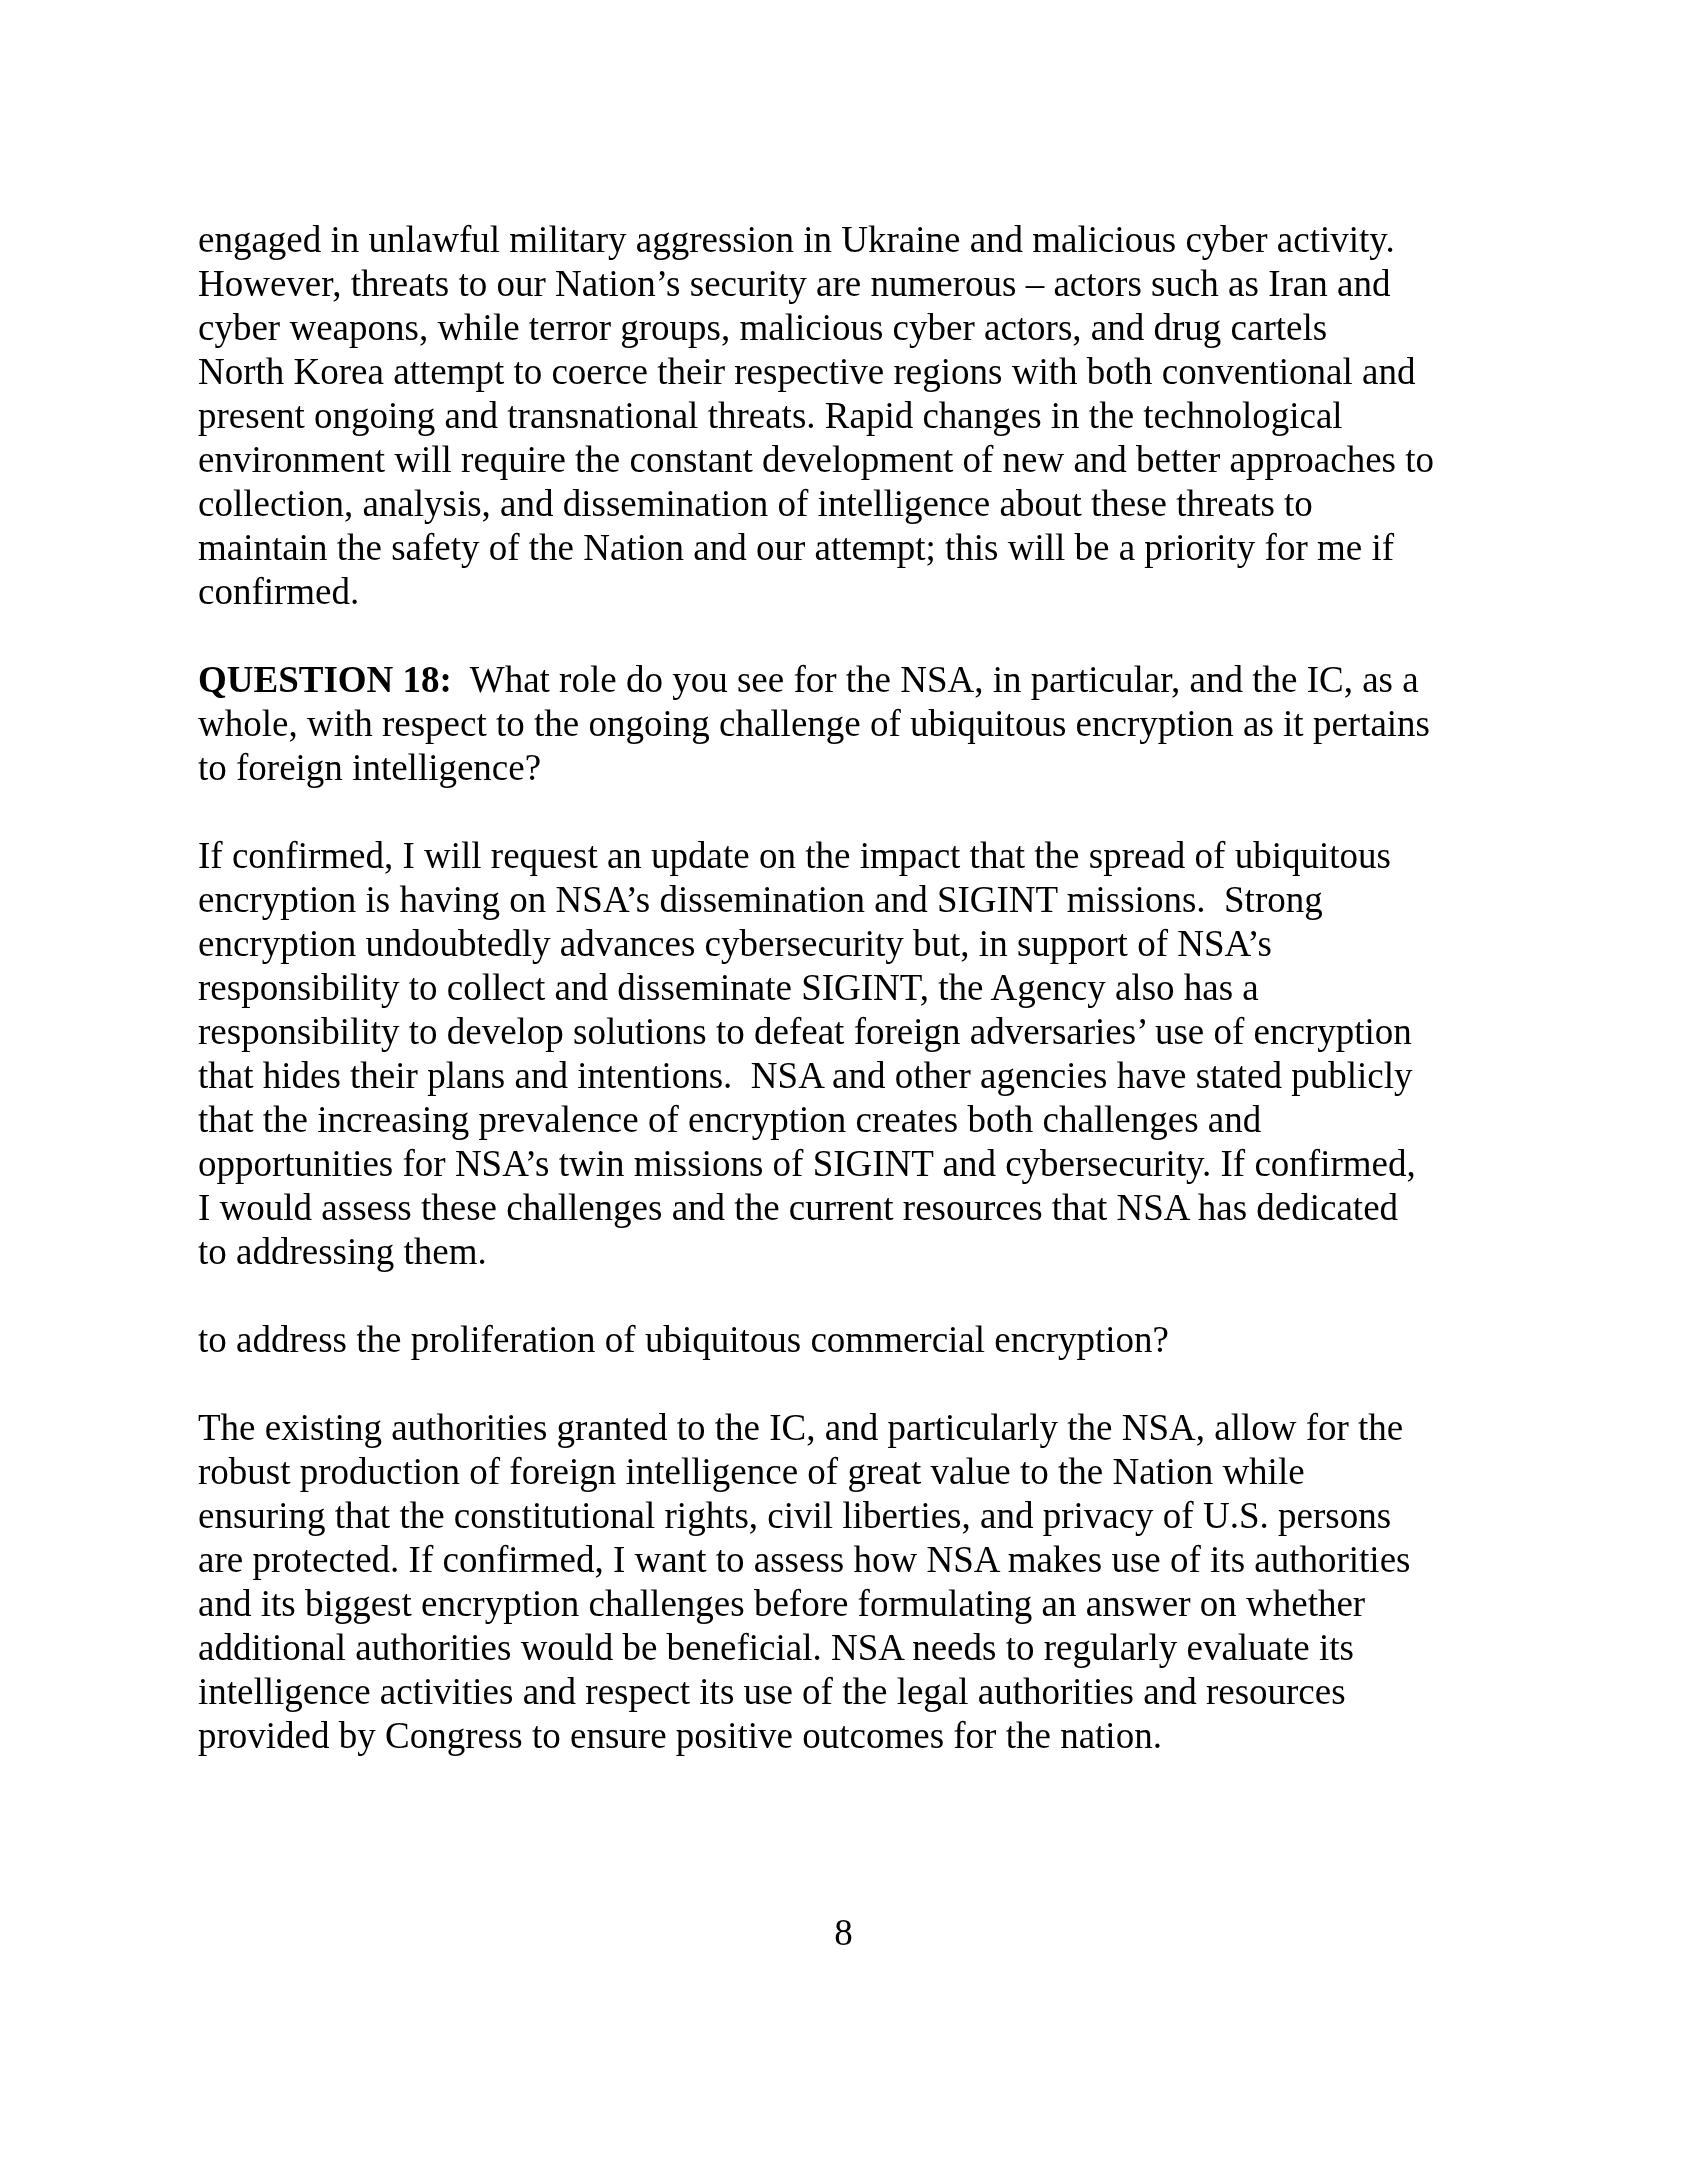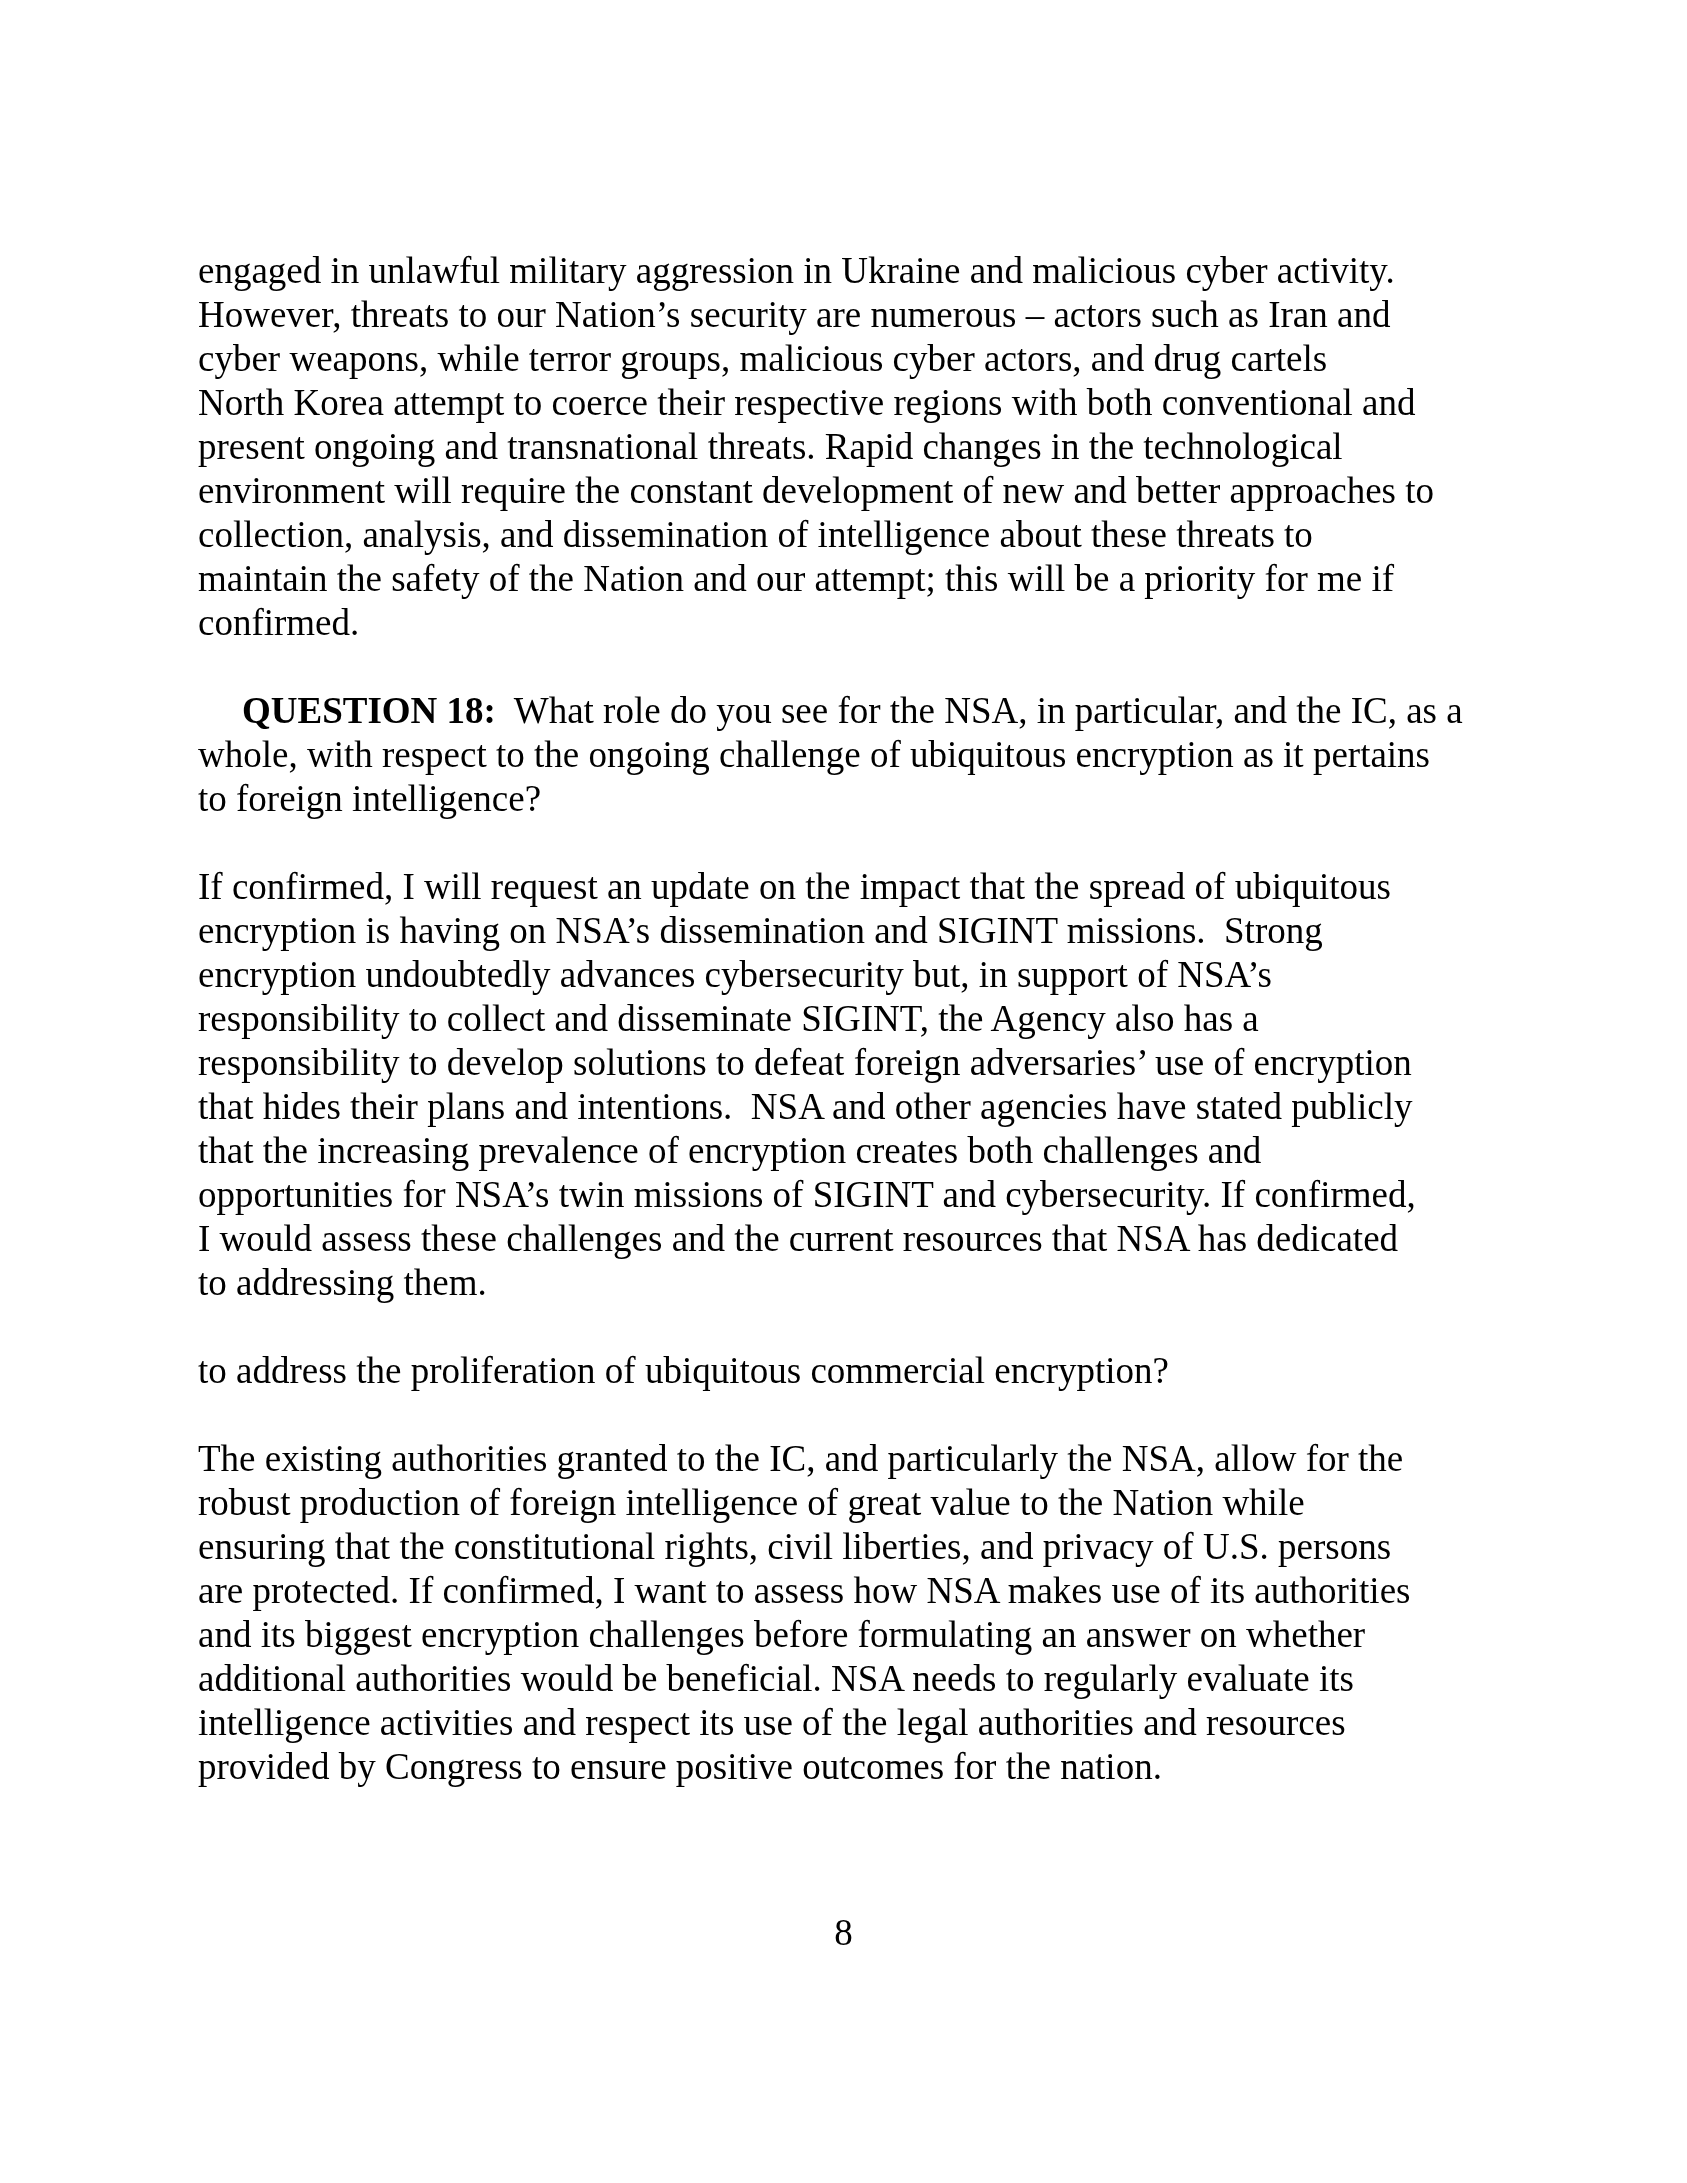--- a/index.html
+++ b/index.html
@@ -12,36 +12,35 @@
     width: 1687px;
     height: 2183px;
     background: #ffffff;
     color: #000000;
     font-family: "Liberation Serif", "DejaVu Serif", serif;
     overflow: hidden;
   }
   .content {
     position: absolute;
     left: 198px;
-    top: 249px;
+    top: 218px;
     width: 1317px;
     font-size: 37px;
     line-height: 44px;
   }
   .para {
     margin: 0 0 44px 0;
     padding: 0;
   }
   .line {
     display: block;
     white-space: pre;
   }
   .q-label {
     font-weight: bold;
-    margin-left: 44px;
   }
   .footer {
     position: absolute;
     left: 0;
     top: 1911px;
     width: 100%;
     text-align: center;
     font-size: 37px;
     line-height: 44px;
   }

